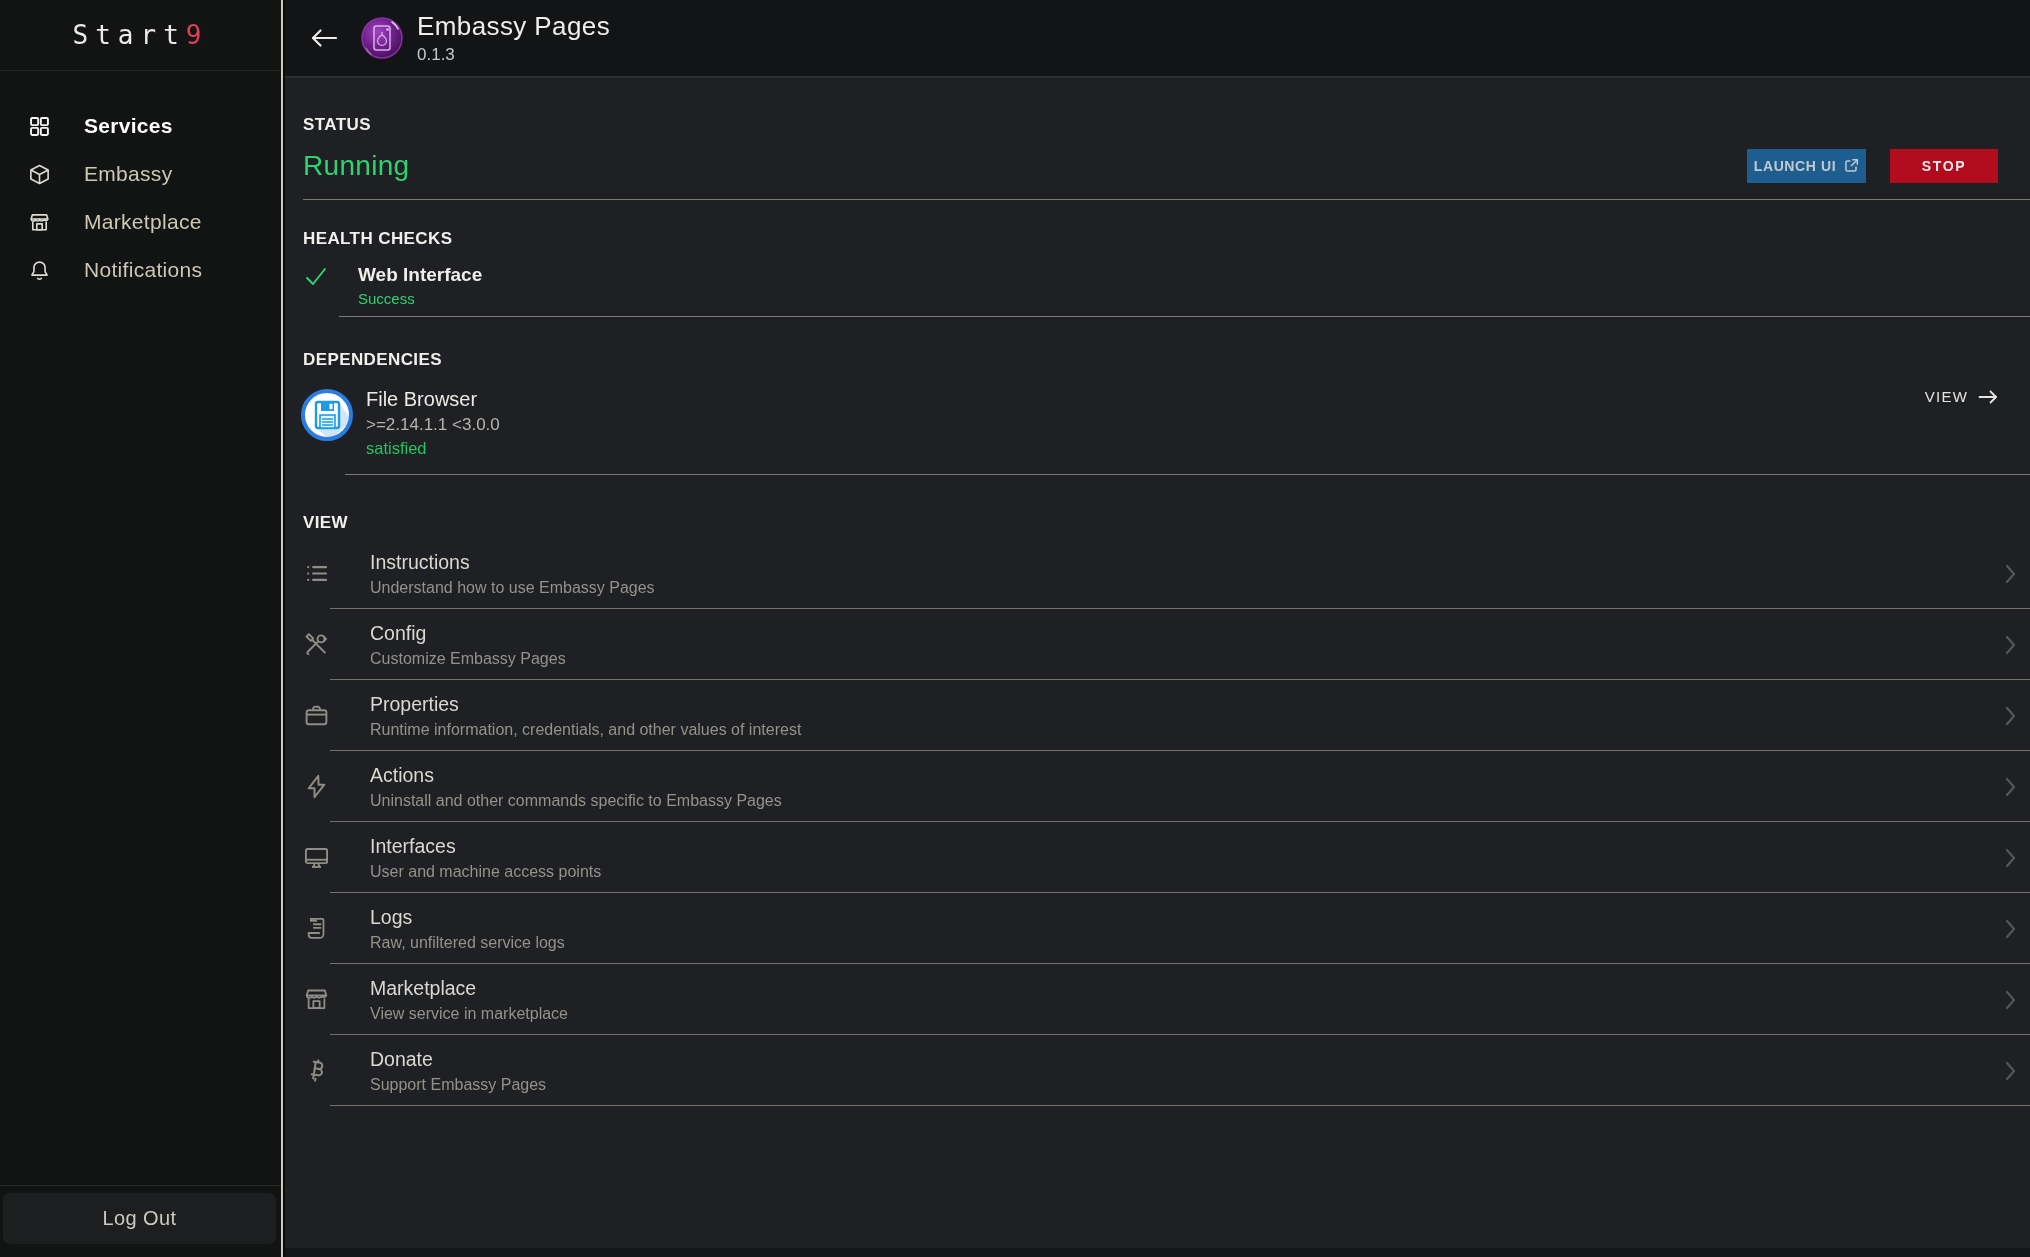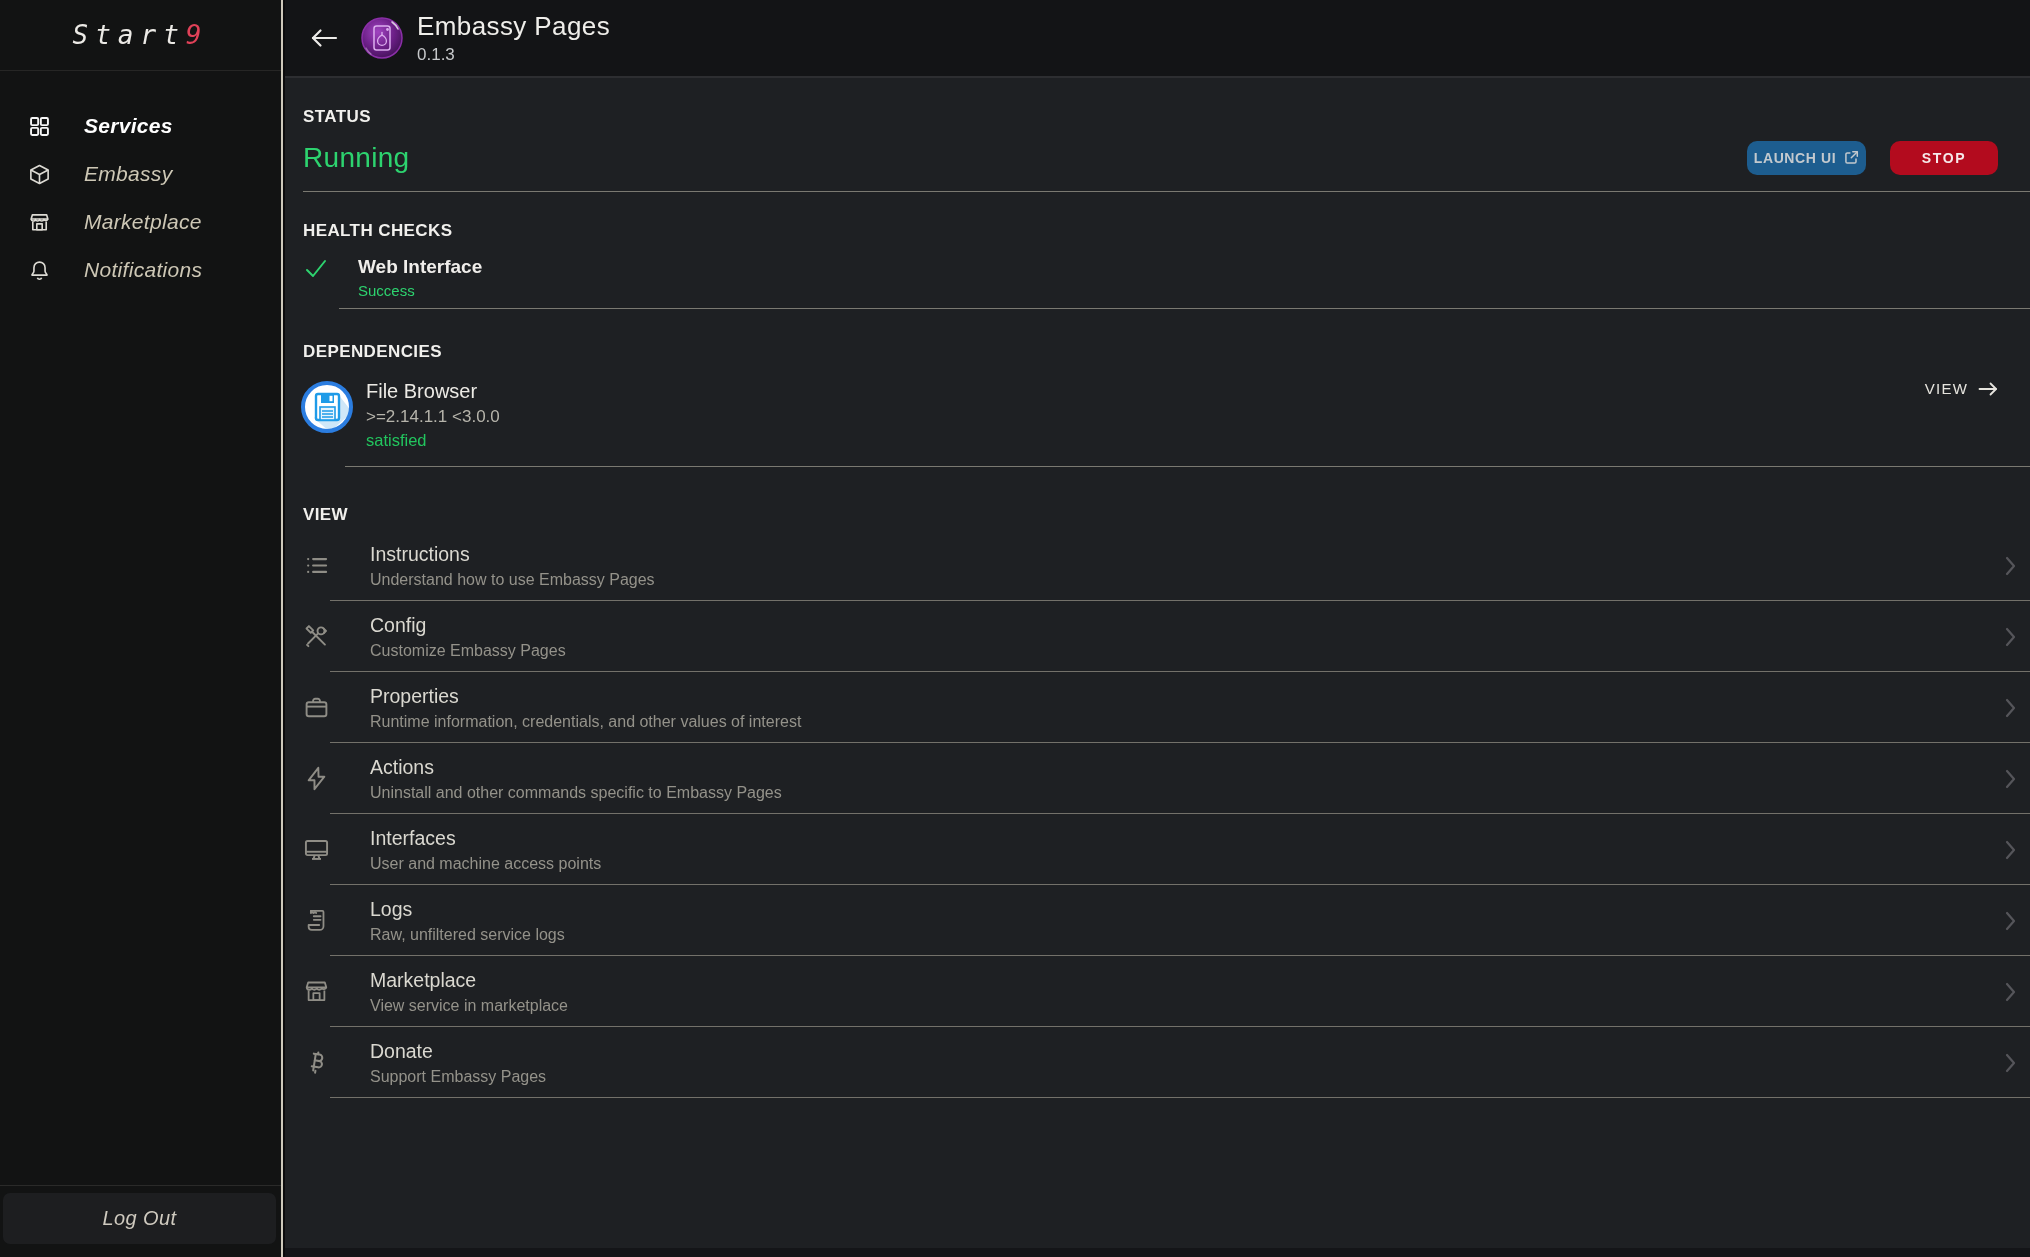--- a/index.html
+++ b/index.html
@@ -1,48 +1,48 @@
 <!DOCTYPE html>
 <html><head>
 <meta charset="utf-8">
 <style>
   * { margin:0; padding:0; box-sizing:border-box; }
   html,body { width:2030px; height:1257px; background:#000; font-family:"Liberation Sans", sans-serif; overflow:hidden; }
   .page { position:relative; width:2030px; height:1257px; background:#0a0a0b; }
 
   
-  .sidebar { position:absolute; left:0; top:0; bottom:0; width:283px; background:#121313; border-right:2px solid #cdc8ba; z-index:2;font-style:italic; }
+  .sidebar { position:absolute; left:0; top:0; bottom:0; width:283px; background:#121313; border-right:2px solid #cdc8ba; z-index:2; }
   .logo { height:71px; display:flex; align-items:center; justify-content:center; border-bottom:1px solid #262625; font-family:"DejaVu Sans Mono", monospace; font-size:26px; letter-spacing:7px; color:#eceae6; }
   .logo .accent { color:#e04158; }
   .nav { margin-top:31px; }
   .nav-item { height:48px; display:flex; align-items:center; padding-left:28px; cursor:pointer; color:#cdc7b5; }
   .nav-item .nav-icon { width:23px; height:23px; margin-right:33px; color:#dddbd4; display:flex; align-items:center; }
   .nav-item.active { color:#ffffff; font-weight:bold; }
   .nav-item.active .nav-icon { color:#f5f5f5; }
   .nav-label { font-size:21px; letter-spacing:.3px; }
   .logout-divider { position:absolute; left:0; right:0; bottom:71px; height:1px; background:#2a2a29; }
   .logout-btn { position:absolute; left:3px; right:5px; bottom:13px; height:51px; background:#1d1e20; border-radius:7px; display:flex; align-items:center; justify-content:center; color:#cfcabf; font-size:20px; letter-spacing:.4px; cursor:pointer; }
 
   
   .main { position:absolute; left:285px; right:0; top:0; bottom:0; background:#1e2023; }
   .topbar { height:78px; background:#131416; border-bottom:2px solid #2d2e31; display:flex; align-items:center; padding-left:16px; }
   .back-btn { width:46px; height:46px; display:flex; align-items:center; justify-content:center; color:#ecebe8; cursor:pointer; }
   .app-avatar { width:42px; height:42px; margin-left:14px; flex:0 0 auto; }
   .app-meta { margin-left:14px; }
   .app-title { font-size:26px; color:#efeeea; letter-spacing:.4px; }
   .app-version { font-size:17px; color:#c7c9cb; margin-top:3px; }
 
-  .content { padding-top:1px; }
+  .content { padding-top:9px; }
   .pad { padding-left:18px; }
   .section-label { font-size:17px; font-weight:bold; color:#f1f0ed; letter-spacing:.4px; }
   .lbl-status { margin-top:28px; }
   .status-row { display:flex; align-items:center; justify-content:space-between; margin-top:12px; height:38px; }
   .status-value { font-size:28px; font-weight:500; color:#2dd36f; letter-spacing:.3px; }
   .btn-group { display:flex; gap:24px; margin-right:32px; }
-  .btn { height:34px; border:none; border-radius:10px; font-family:"Liberation Sans", sans-serif; font-weight:bold; font-size:14px; display:flex; align-items:center; justify-content:center; cursor:pointer; }
+  .btn { height:34px; border:none; border-radius:0; font-family:"Liberation Sans", sans-serif; font-weight:bold; font-size:14px; display:flex; align-items:center; justify-content:center; cursor:pointer; }
   .btn-launch { width:119px; background:#1d5d8f; color:#c3c9ce; letter-spacing:.6px; gap:8px; }
   .btn-launch svg { margin-top:-1px; }
   .btn-stop { width:108px; background:#b30b1e; color:#f6e9ea; letter-spacing:1.6px; }
   .divider { height:1px; background:rgba(199,194,178,.55); }
   .div-status { margin-top:14px; }
 
   .lbl-health { margin-top:29px; }
   .check-row { display:flex; margin-top:15px; }
   .check-ico { width:26px; margin-left:1px; color:#2dd36f; }
   .check-body { margin-left:28px; }

